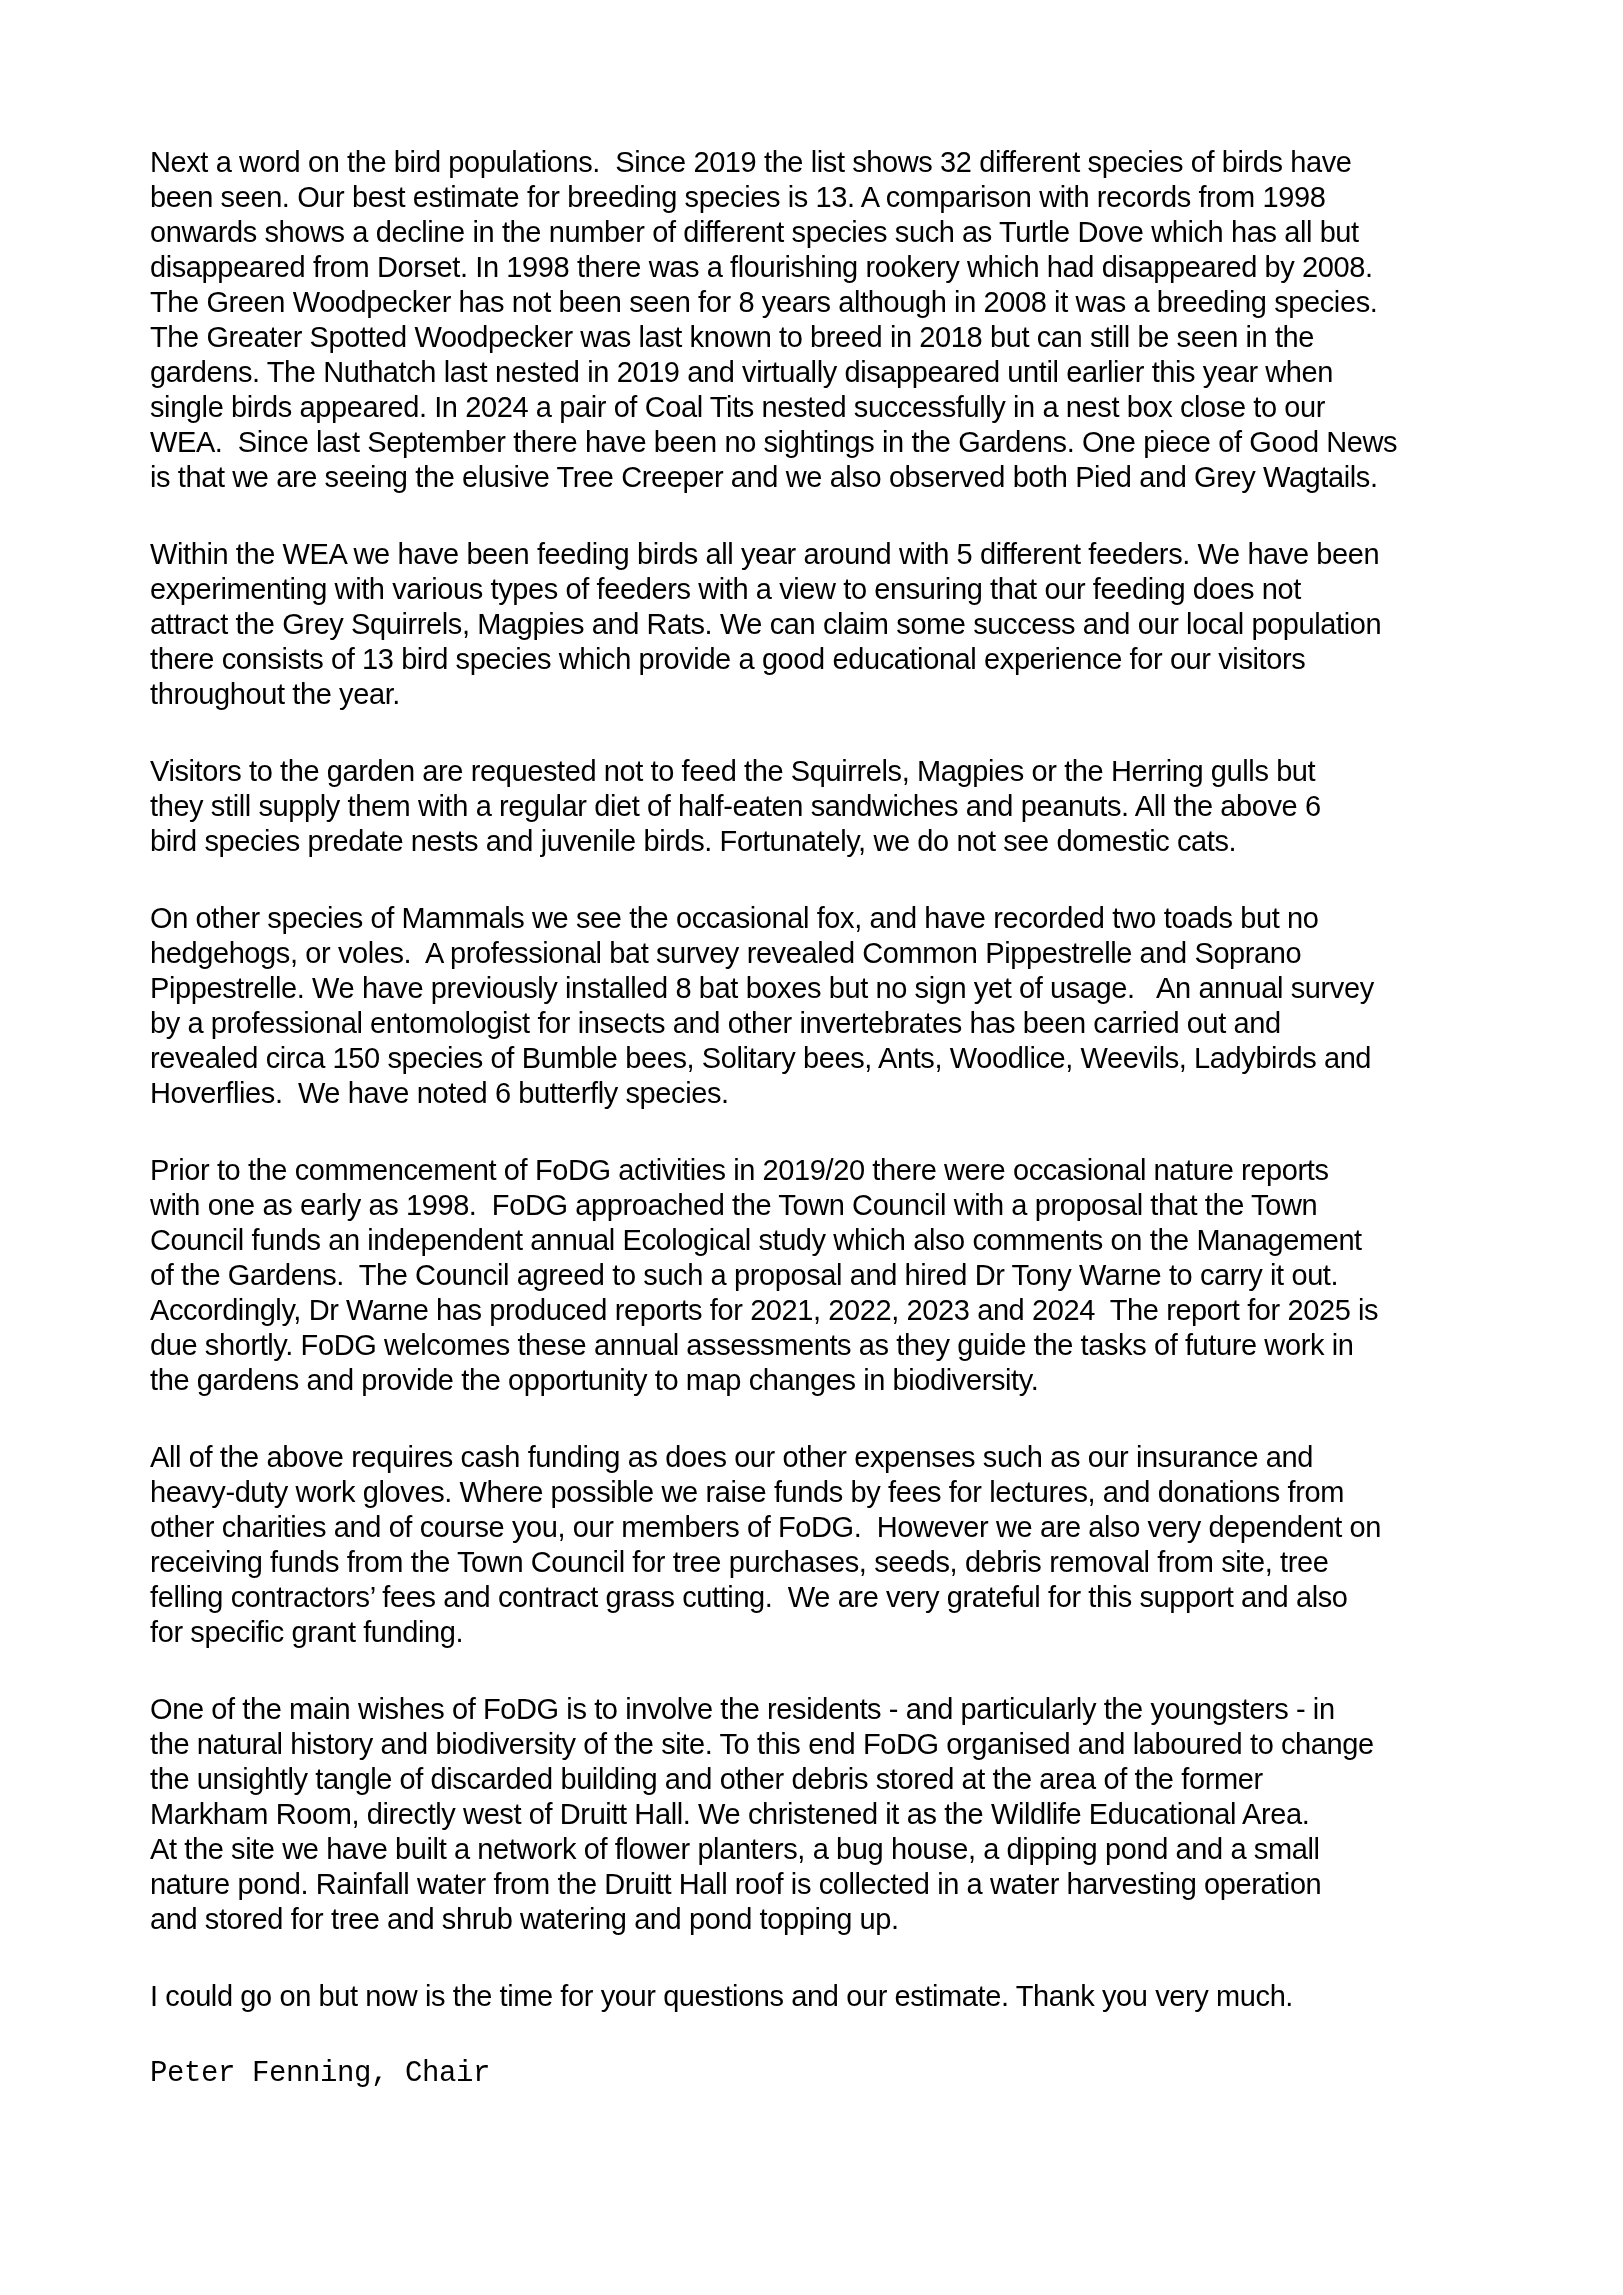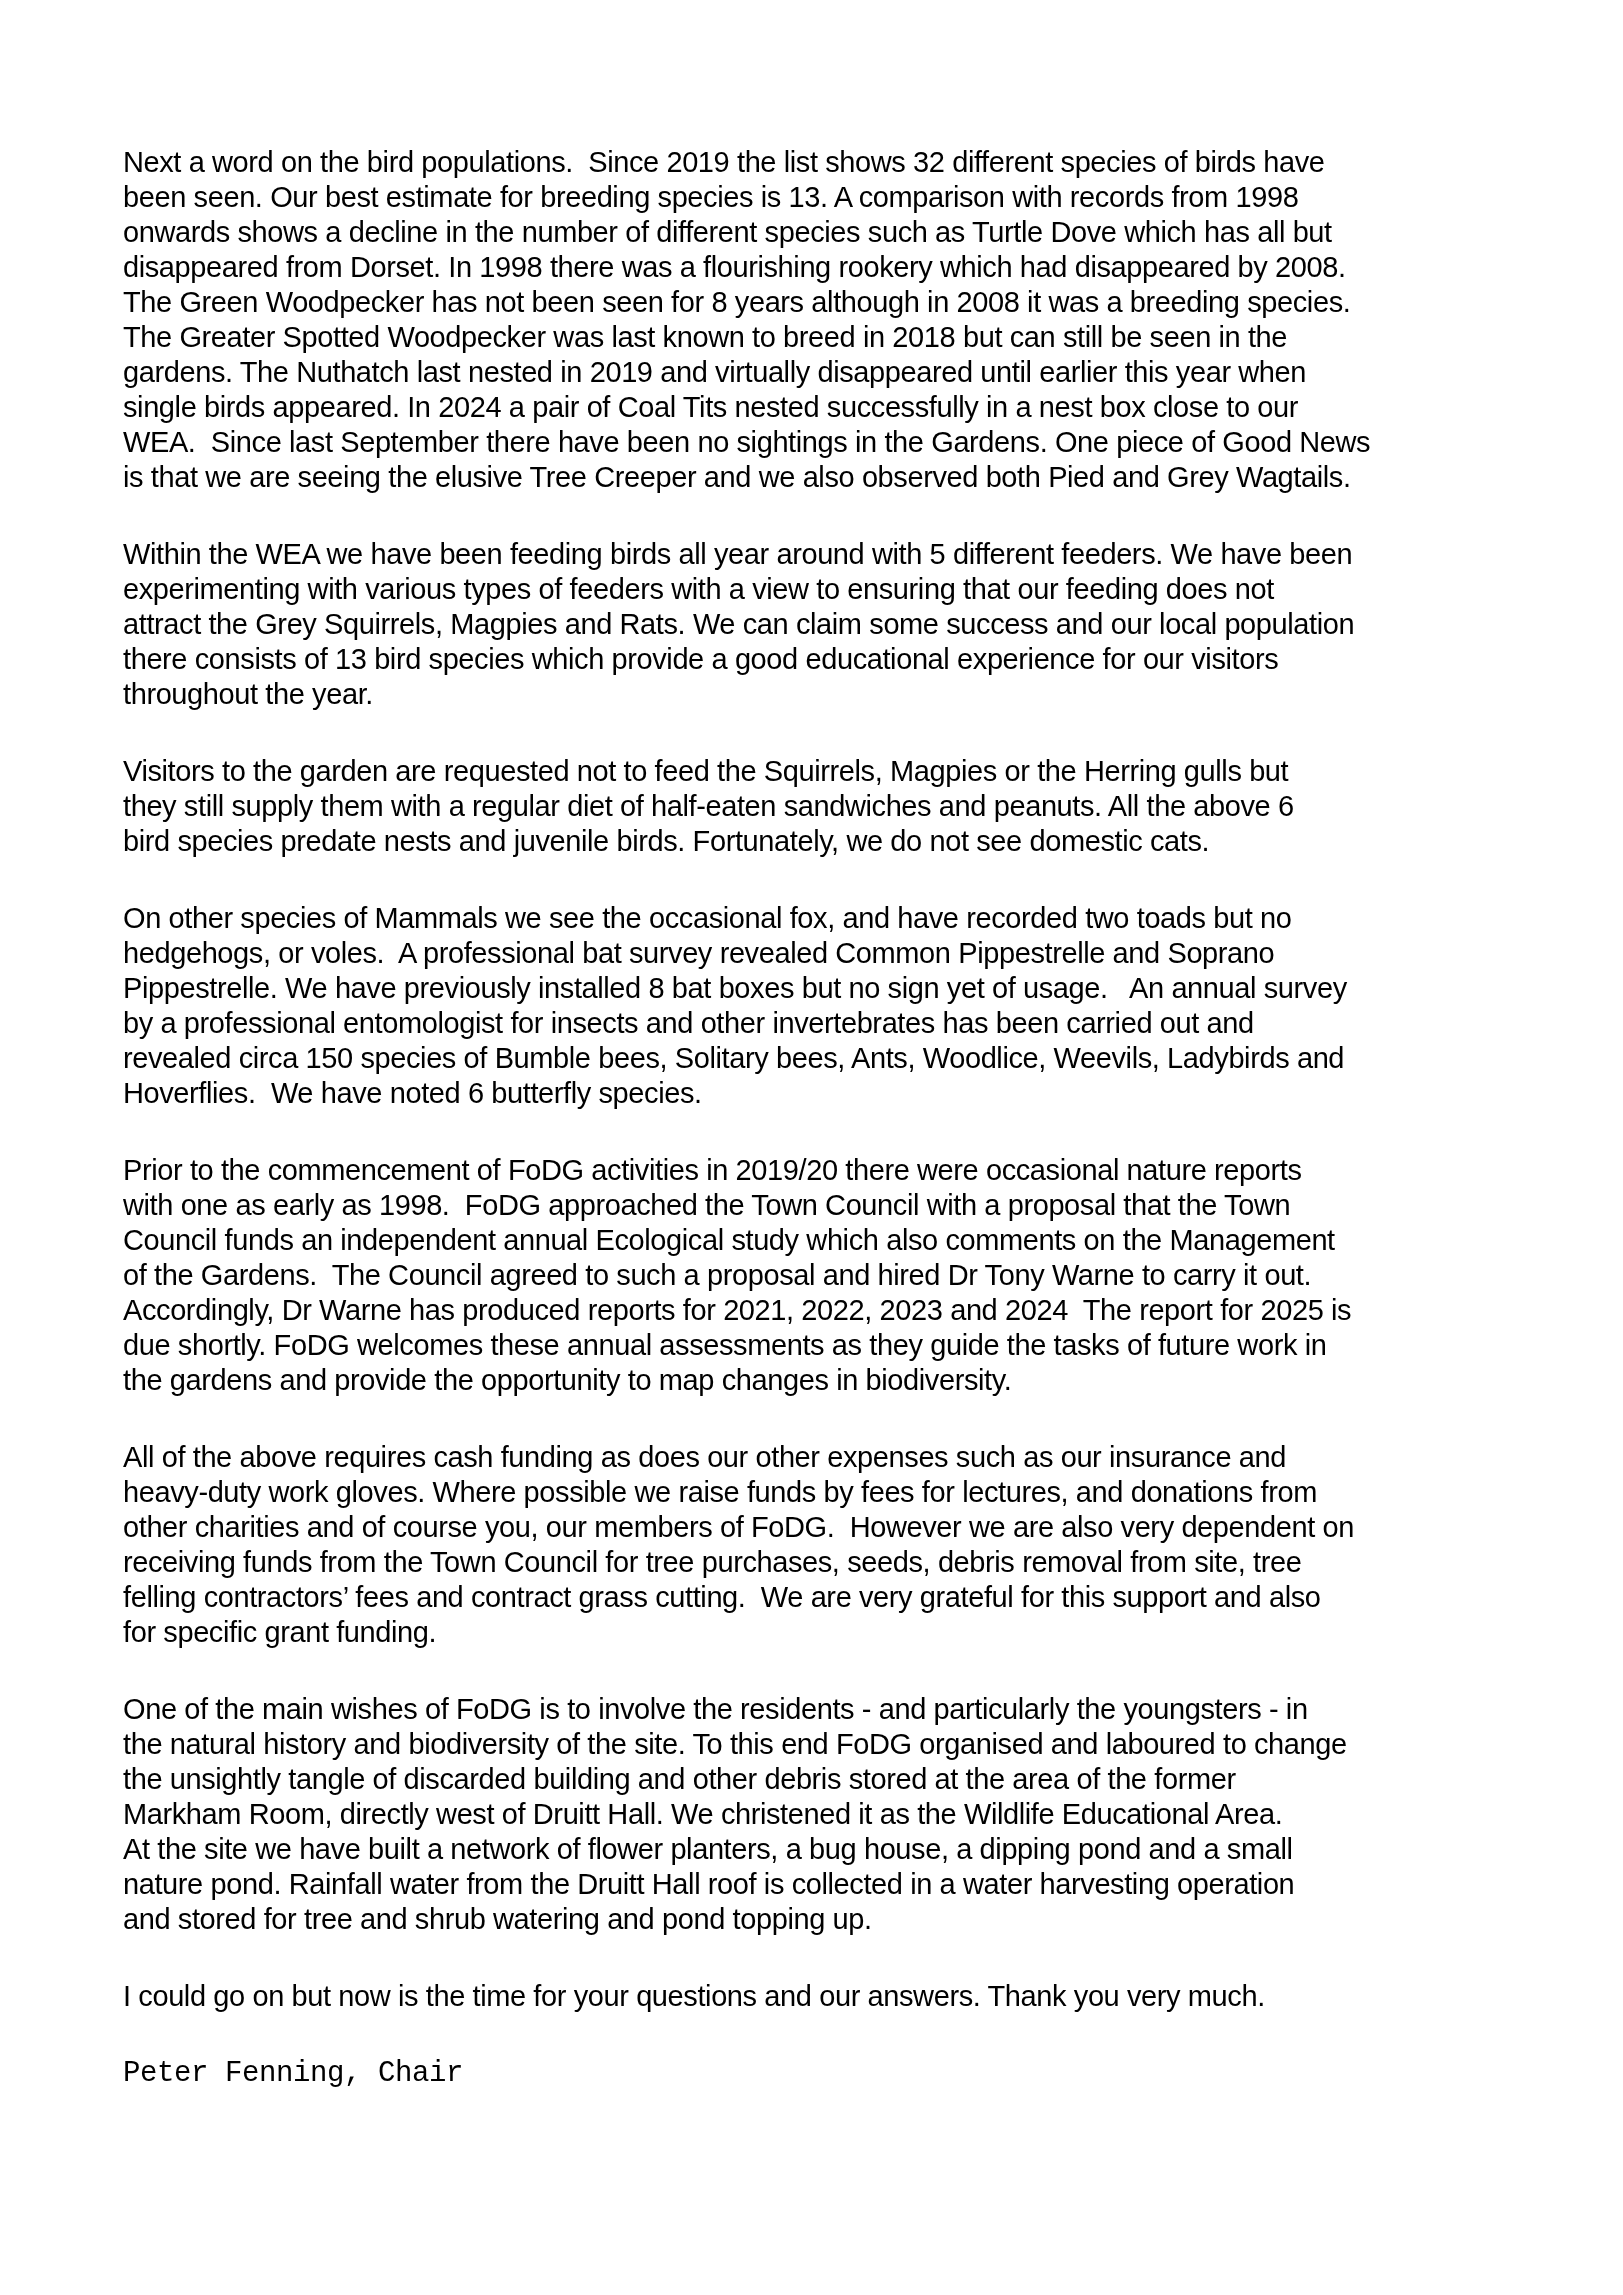--- a/index.html
+++ b/index.html
@@ -13,21 +13,21 @@
     position: relative;
     font-family: "Liberation Sans", sans-serif;
   }
   .page {
     position: absolute;
     inset: 0;
     background: #ffffff;
   }
   .content {
     position: absolute;
-    left: 123px;
+    left: 150px;
     top: 145px;
     width: 1349px;
     color: #000000;
     font-size: 29px;
     line-height: 35px;
     letter-spacing: -0.4px;
   }
   .content p {
     margin: 0 0 42px 0;
     white-space: pre-wrap;
@@ -79,17 +79,17 @@
 receiving funds from the Town Council for tree purchases, seeds, debris removal from site, tree
 felling contractors’ fees and contract grass cutting.  We are very grateful for this support and also
 for specific grant funding.</p>
     <p>One of the main wishes of FoDG is to involve the residents - and particularly the youngsters - in
 the natural history and biodiversity of the site. To this end FoDG organised and laboured to change
 the unsightly tangle of discarded building and other debris stored at the area of the former
 Markham Room, directly west of Druitt Hall. We christened it as the Wildlife Educational Area.
 At the site we have built a network of flower planters, a bug house, a dipping pond and a small
 nature pond. Rainfall water from the Druitt Hall roof is collected in a water harvesting operation
 and stored for tree and shrub watering and pond topping up.</p>
-    <p>I could go on but now is the time for your questions and our answers. Thank you very much.</p>
+    <p>I could go on but now is the time for your questions and our estimate. Thank you very much.</p>
     <p class="signature">Peter Fenning, Chair</p>
   </div>
 </div>
 
 
 </body></html>

